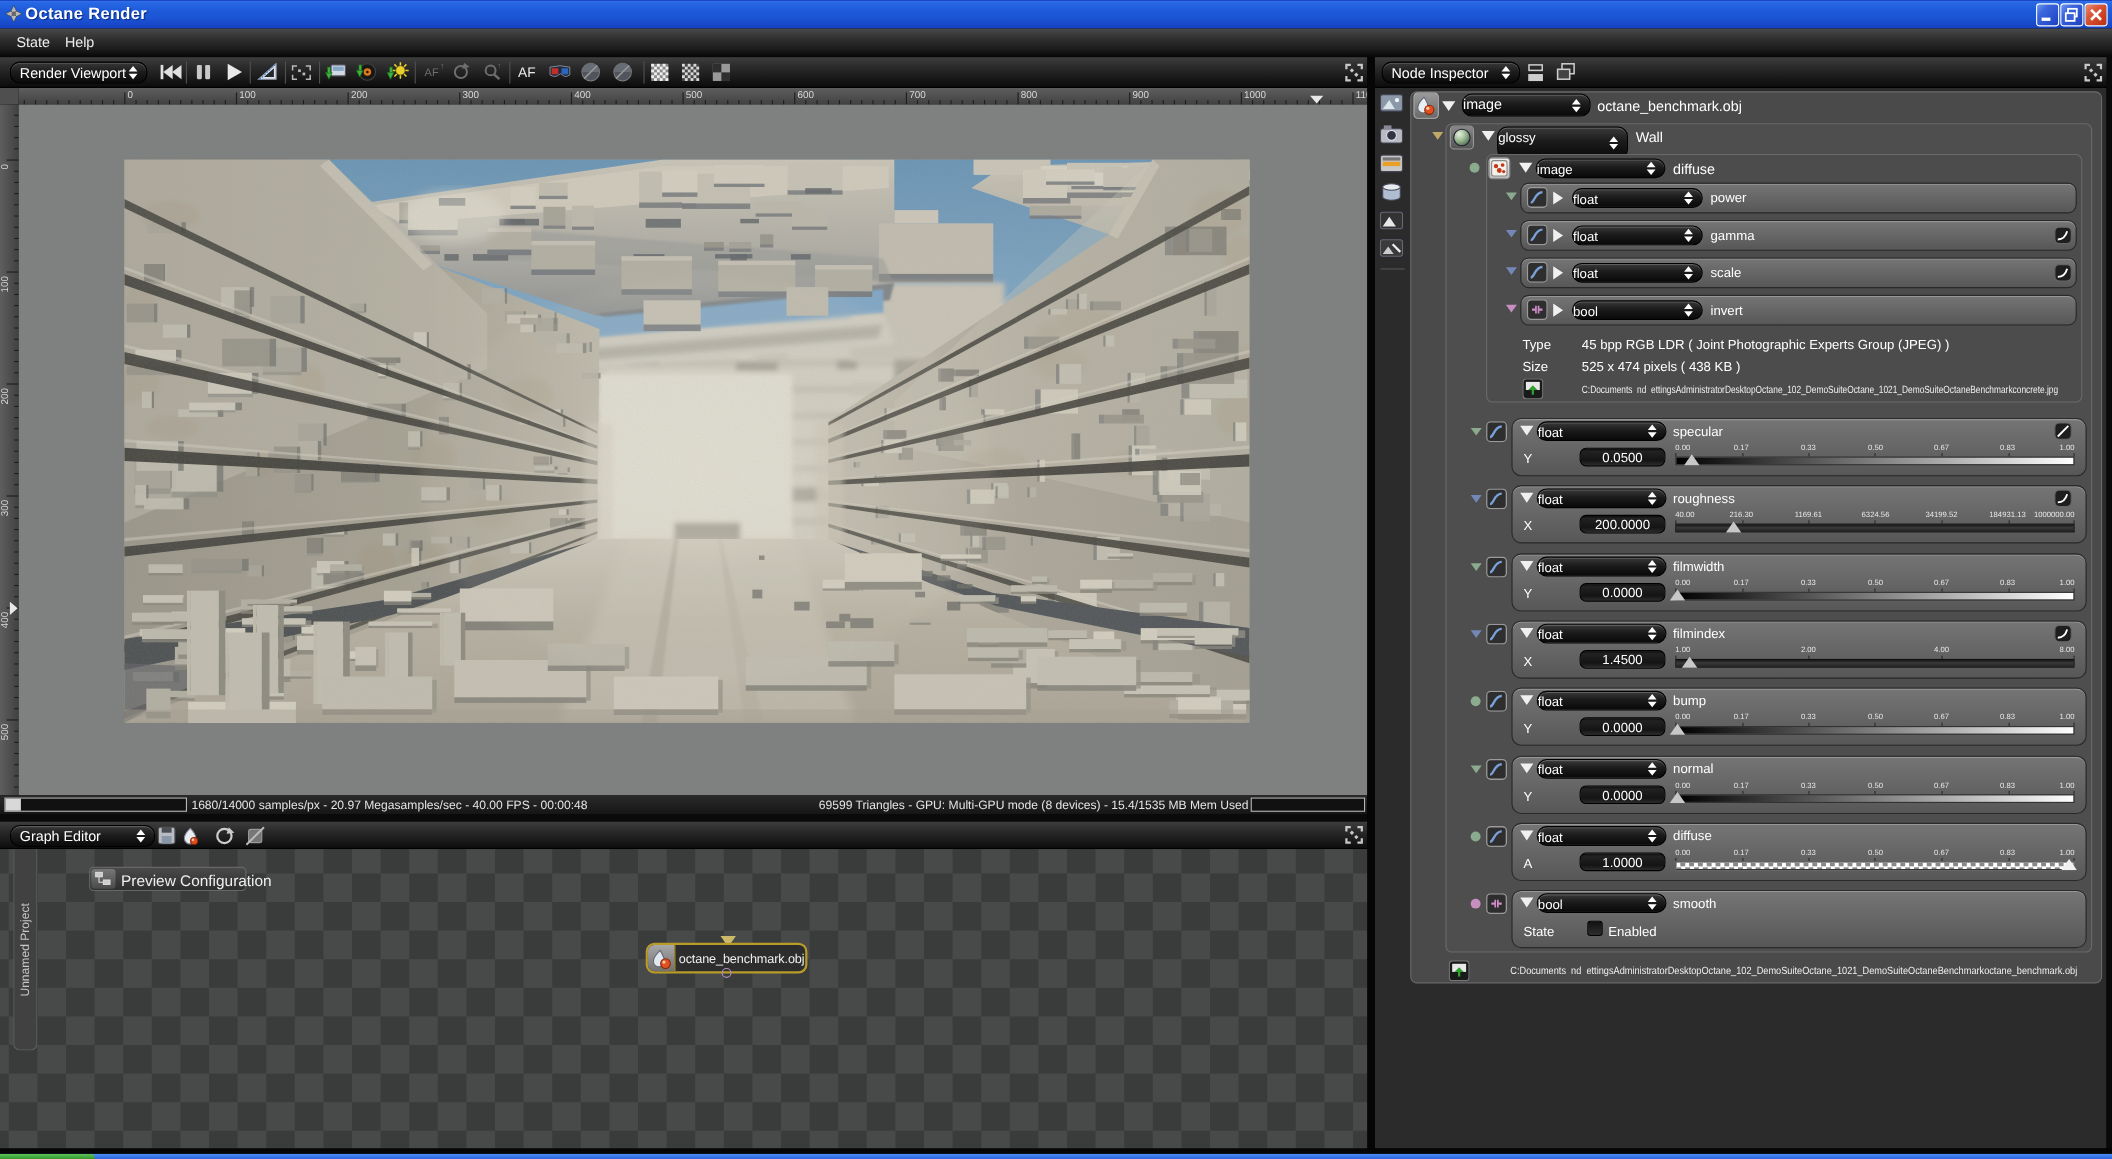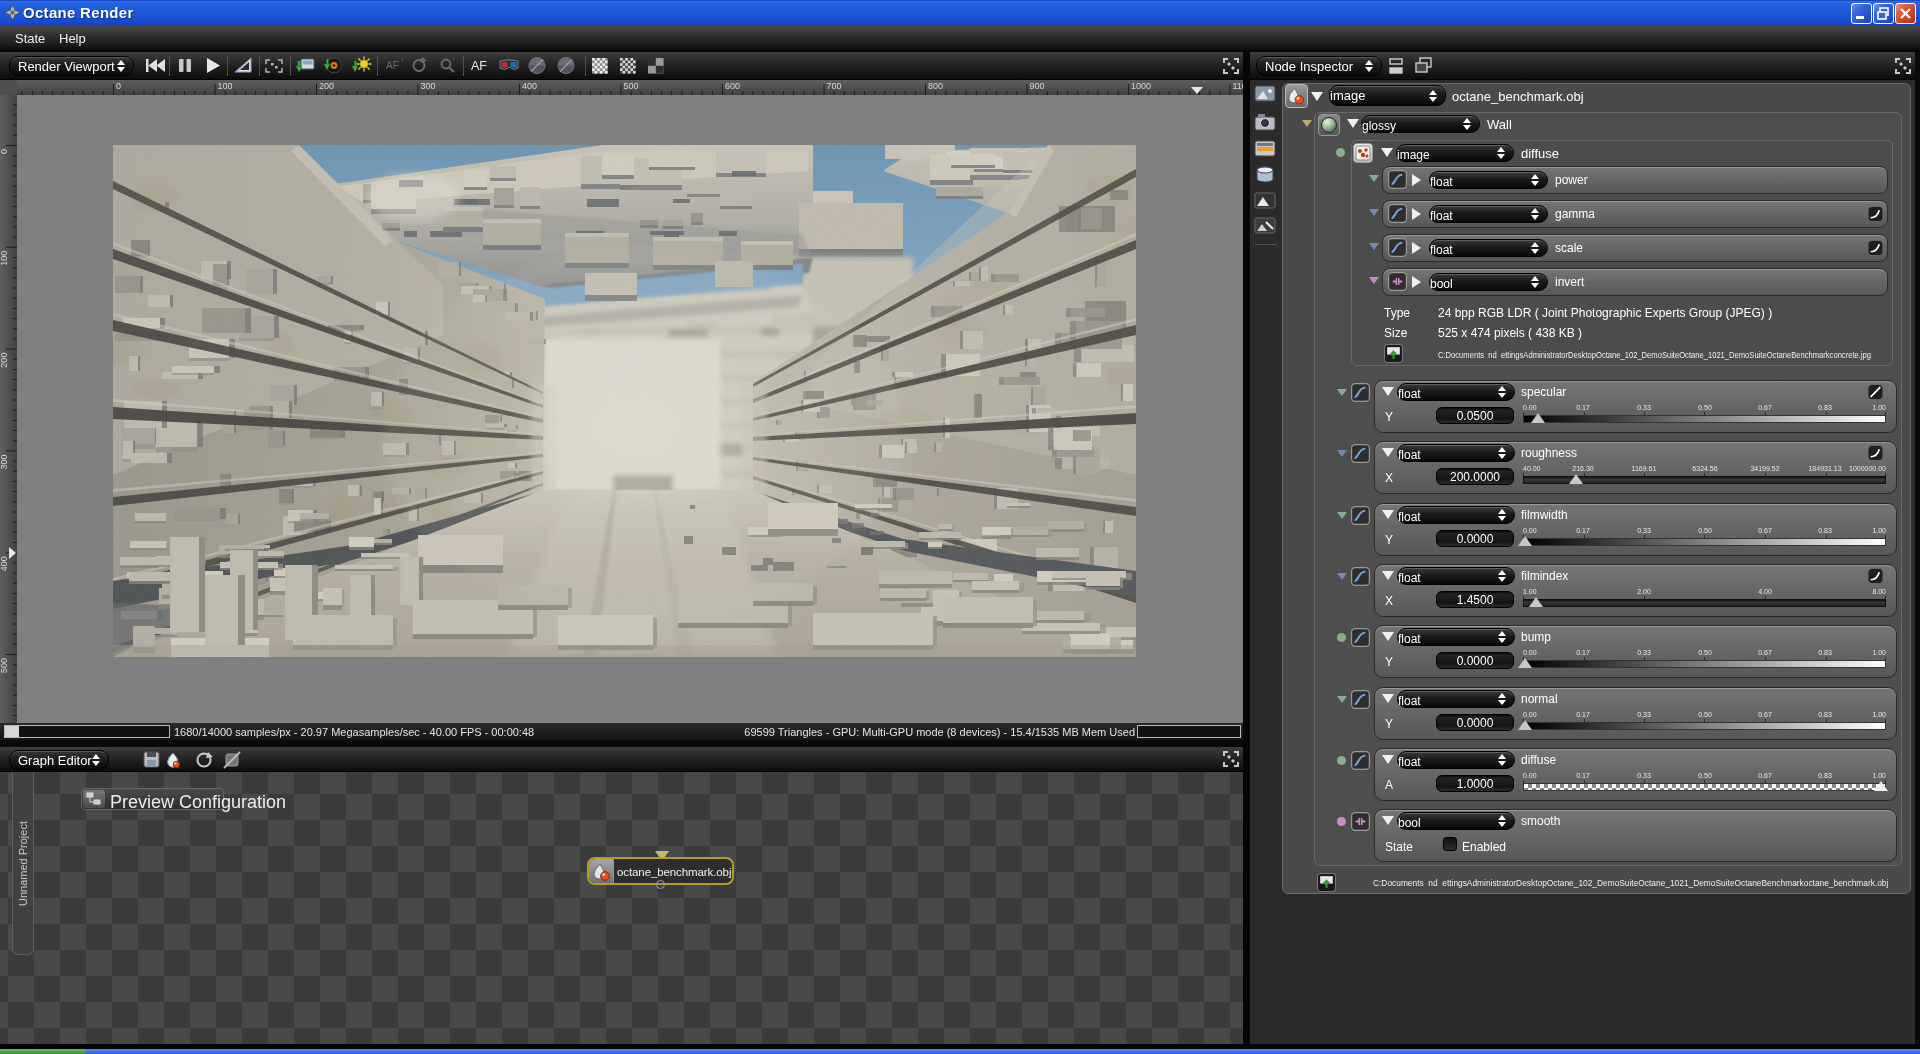--- a/index.html
+++ b/index.html
@@ -1228,21 +1228,21 @@
     </svg></div>
 <div class="abs statusbar"></div>
 <div class="abs pbar" style="left:4px;width:166px;">
     <div style="width:14px;height:100%;background:#d8d8d8;"></div>
   </div>
 <div class="abs" style="left:174px;top:726px;color:#e4e4e4;font-size:11px;">1680/14000 samples/px - 20.97 Megasamples/sec - 40.00 FPS - 00:00:48</div>
 <div class="abs" style="left:737px;top:726px;width:398px;text-align:right;color:#e4e4e4;font-size:11px;">69599 Triangles - GPU: Multi-GPU mode (8 devices) - 15.4/1535 MB Mem Used</div>
 <div class="abs pbar" style="left:1137px;width:104px;"></div>
 <div class="abs splitter"></div>
 <div class="abs gheader"></div>
-<div class="abs dd" style="left:9px;top:750px;width:100px;height:20px;">
+<div class="abs dd" style="left:9px;top:750px;width:132px;height:20px;">
     <span class="lbl" style="font-size:13px;">Graph Editor</span>
     <span class="spin">
       <span class="u"></span>
       <span class="d"></span>
     </span>
   </div>
 <svg class="abs" style="left:140px;top:749px;" width="120" height="22" viewBox="0 0 120 22">
     <rect x="4" y="3" width="15" height="15" rx="2" fill="#b8bcc2" stroke="#555"></rect>
     <rect x="7" y="3" width="9" height="5" fill="#4a4e54"></rect>
     <rect x="7" y="11" width="9" height="7" fill="#8a97a8"></rect>
@@ -1271,21 +1271,21 @@
   </div>
 <div class="abs" style="left:81px;top:788px;width:143px;height:22px;background:linear-gradient(#4a4a4a,#2e2e2e);border:1px solid #666;border-radius:4px;"></div>
 <div class="abs" style="left:83px;top:790px;width:22px;height:18px;background:linear-gradient(#777,#4a4a4a);border-radius:3px;"></div>
 <svg class="abs" style="left:86px;top:792px;" width="16" height="14" viewBox="0 0 16 14">
     <g stroke="#ddd" fill="none">
       <rect x="1" y="1" width="6" height="4" fill="#ccc"></rect>
       <rect x="8" y="8" width="6" height="4" fill="#ccc"></rect>
       <path d="M4 5 L4 10 L8 10"></path>
     </g>
   </svg>
-<div class="abs" style="left:110px;top:792px;color:#eee;font-size:18px;">Preview Configuration</div>
+<div class="abs" style="left:110px;top:792px;color:#eee;font-size:14px;">Preview Configuration</div>
 <div class="abs" style="left:655px;top:851px;width:0;height:0;border-left:7px solid transparent;border-right:7px solid transparent;border-top:10px solid #cbb96a;"></div>
 <div class="abs" style="left:587px;top:857px;width:147px;height:28px;background:#2d2d2d;border:2px solid #b99b28;border-radius:8px;overflow:hidden;">
     <div style="position:absolute;left:0;top:0;width:25px;height:100%;background:linear-gradient(#a8a8a8,#707070);border-right:1px solid #b99b28;"></div>
     <svg style="position:absolute;left:3px;top:4px;" width="20" height="18" viewBox="0 0 20 18">
       <path d="M8 1 Q12 7 12 11 A5 5 0 1 1 2 11 Q2 7 8 1 Z" fill="#dfe8ee" stroke="#667"></path>
       <circle cx="13" cy="13" r="4.4" fill="#e05020" stroke="#8a2808"></circle>
       <circle cx="11.6" cy="11.6" r="1.5" fill="#ffc8a8"></circle>
     </svg>
     <span style="position:absolute;left:28px;top:7px;color:#f0f0f0;font-size:11.5px;letter-spacing:-0.1px;">octane_benchmark.obj</span>
   </div>
@@ -1360,21 +1360,21 @@
     <defs>
       <radialGradient id="sph" cx="0.35" cy="0.3" r="0.8">
         <stop offset="0" stop-color="#e8f0e0"></stop>
         <stop offset="0.5" stop-color="#9ab890"></stop>
         <stop offset="1" stop-color="#46604a"></stop>
       </radialGradient>
     </defs>
     <circle cx="9" cy="9" r="7.5" fill="url(#sph)" stroke="#223"></circle>
   </svg>
 <div class="abs" style="left:1347px;top:119px;width:0;height:0;border-left:6px solid transparent;border-right:6px solid transparent;border-top:9px solid #f0f0f0;"></div>
-<div class="abs ddk" style="left:1361px;top:115px;width:119px;height:18px;"><span class="lbl" style="font-size:12px;">glossy</span><span class="spin">
+<div class="abs ddk" style="left:1361px;top:115px;width:119px;height:30px;"><span class="lbl" style="font-size:12px;">glossy</span><span class="spin">
       <span class="u"></span>
       <span class="d"></span>
     </span></div>
 <div class="abs" style="left:1487px;top:117px;color:#fff;font-size:13px;">Wall</div>
 <div class="abs group" style="left:1351px;top:140px;width:542px;height:226px;background:#4c4c4c;"></div>
 <div class="abs" style="left:1336px;top:148px;width:9px;height:9px;border-radius:50%;background:#8aab8d;"></div>
 <div class="abs" style="left:1353px;top:143px;width:20px;height:20px;border-radius:4px;background:linear-gradient(#eee,#bbb);border:1px solid #999;"></div>
 <svg class="abs" style="left:1355px;top:145px;" width="16" height="16">
     <rect x="1" y="1" width="14" height="14" rx="2" fill="#f4f0ea" stroke="#888"></rect>
     <circle cx="5" cy="6" r="2" fill="#c03818"></circle>
@@ -1439,21 +1439,21 @@
     <path d="M4 8 L7 8 M9 8 L12 8" stroke="#d08cc8" stroke-width="1.6"></path>
     <path d="M7 5 L7 11 M9 5 L9 11" stroke="#d08cc8" stroke-width="1.3"></path>
   </svg>
 <div class="abs" style="left:1412px;top:276px;width:0;height:0;border-top:6px solid transparent;border-bottom:6px solid transparent;border-left:9px solid #f0f0f0;"></div>
 <div class="abs ddk" style="left:1429px;top:273px;width:119px;height:18px;"><span class="lbl" style="font-size:12px;">bool</span><span class="spin">
       <span class="u"></span>
       <span class="d"></span>
     </span></div>
 <div class="abs ptxt" style="left:1555px;top:275px;">invert</div>
 <div class="abs ptxt" style="left:1384px;top:306px;">Type</div>
-<div class="abs ptxt" style="left:1438px;top:306px;">24 bpp RGB LDR ( Joint Photographic Experts Group (JPEG) )</div>
+<div class="abs ptxt" style="left:1438px;top:306px;">45 bpp RGB LDR ( Joint Photographic Experts Group (JPEG) )</div>
 <div class="abs ptxt" style="left:1384px;top:326px;">Size</div>
 <div class="abs ptxt" style="left:1438px;top:326px;">525 x 474 pixels ( 438 KB )</div>
 <svg class="abs" style="left:1384px;top:344px;" width="19" height="19" viewBox="0 0 18 18">
     <rect x="0.5" y="0.5" width="17" height="17" rx="3" fill="#1a1a1a" stroke="#777"></rect>
     <rect x="3" y="3" width="12" height="7" fill="#e8e8e8"></rect>
     <polygon points="9,6 13,10 5,10" fill="#30a030"></polygon>
     <rect x="8" y="9" width="2" height="5" fill="#30a030"></rect>
   </svg>
 <div class="abs" style="left:1438px;top:349px;color:#f0f0f0;font-size:9.5px;white-space:nowrap;transform:scaleX(0.8);transform-origin:left top;">C:Documents&nbsp;&nbsp;nd&nbsp;&nbsp;ettingsAdministratorDesktopOctane_102_DemoSuiteOctane_1021_DemoSuiteOctaneBenchmarkconcrete.jpg</div>
 <div class="abs prow" style="left:1374px;top:380px;width:523px;height:53px;border-radius:9px;"></div>

